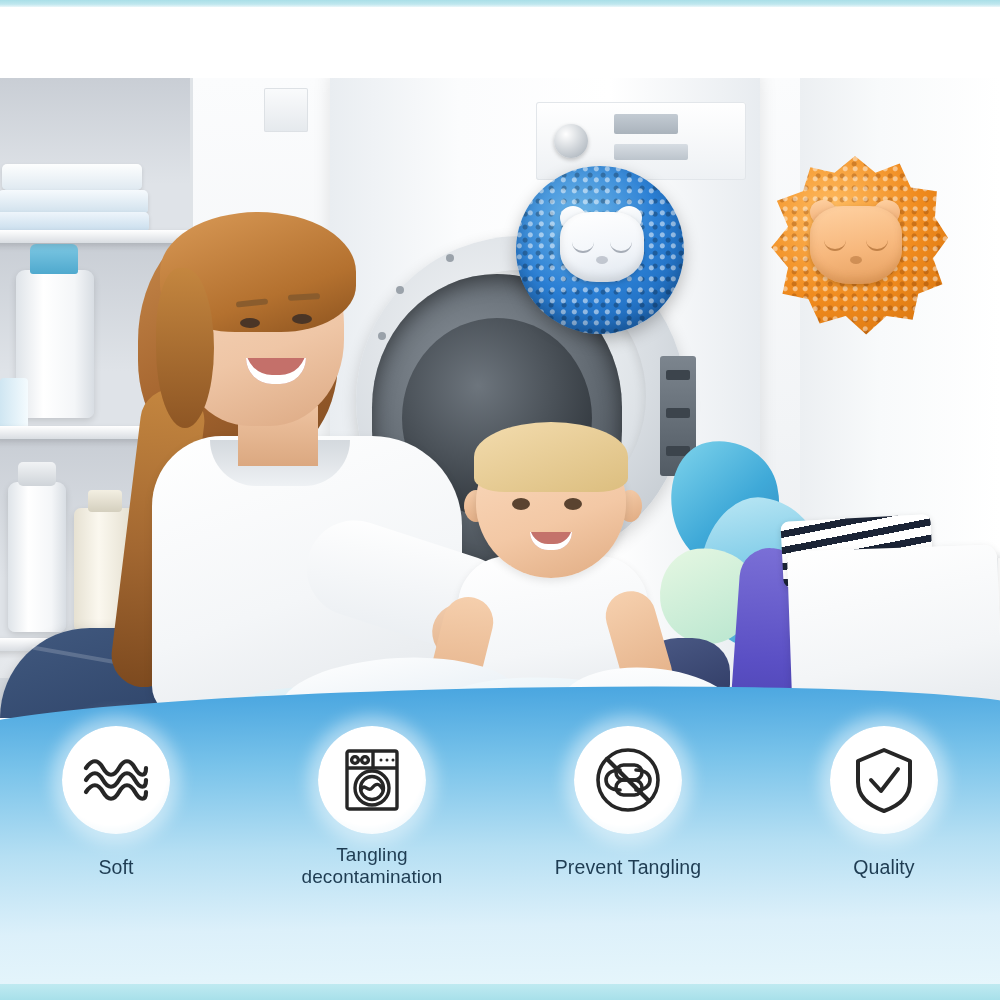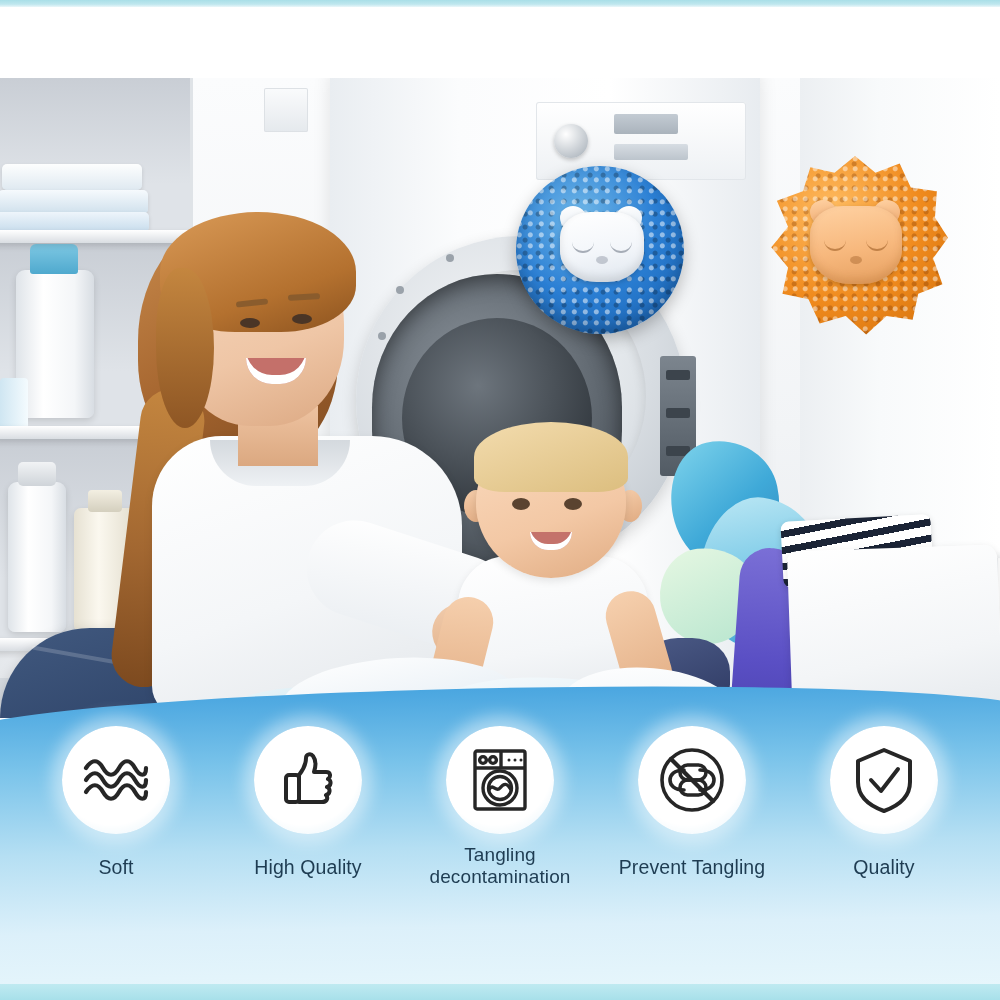--- a/index.html
+++ b/index.html
@@ -405,31 +405,20 @@
           <svg width="66" height="48" viewBox="0 0 66 48" fill="none" stroke="#262626" stroke-width="4.2" stroke-linecap="round">
             <path d="M3 12 C9 3, 15 3, 20 12 S31 21, 36 12 S47 3, 52 12 S63 21, 63 12"></path>
             <path d="M3 24 C9 15, 15 15, 20 24 S31 33, 36 24 S47 15, 52 24 S63 33, 63 24"></path>
             <path d="M3 36 C9 27, 15 27, 20 36 S31 45, 36 36 S47 27, 52 36 S63 45, 63 36"></path>
           </svg>
         </span>
       </div>
       <div class="f-label">Soft</div>
     </div>
 
-    <div class="feature">
-      <div class="f-circle">
-        <span>
-          <svg width="62" height="62" viewBox="0 0 62 62" fill="none" stroke="#262626" stroke-width="4" stroke-linejoin="round" stroke-linecap="round">
-            <path d="M22 26 L22 53 L45 53 C49 53 52 50 49 46 C53 45 54 40 50 38 C54 37 55 32 51 30 C54 28 54 23 49 23 L37 23 C39 17 39 11 36 7 C34 4 29 5 29 9 C29 15 26 21 22 26 Z"></path>
-            <rect x="9" y="26" width="13" height="27" rx="3"></rect>
-          </svg>
-        </span>
-      </div>
-      <div class="f-label">High Quality</div>
-    </div>
 
     <div class="feature">
       <div class="f-circle">
         <span>
           <svg width="58" height="64" viewBox="0 0 58 64" fill="none" stroke="#262626" stroke-width="3.4" stroke-linejoin="round">
             <rect x="4" y="3" width="50" height="58" rx="2"></rect>
             <path d="M4 20 H54"></path>
             <path d="M30 3 V20"></path>
             <circle cx="12" cy="12" r="3.4"></circle>
             <circle cx="22" cy="12" r="3.4"></circle>

